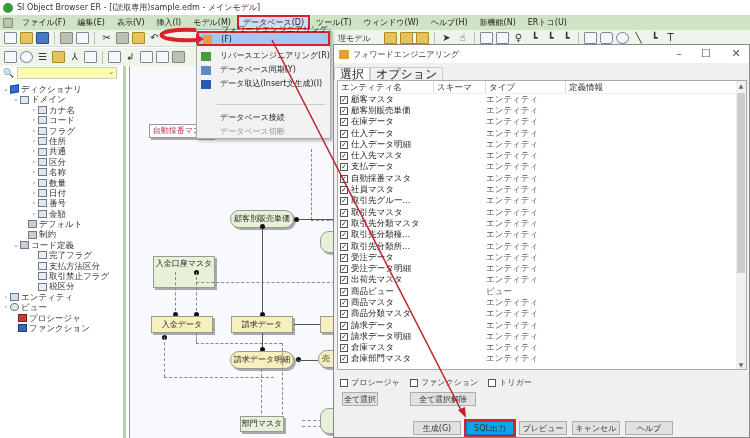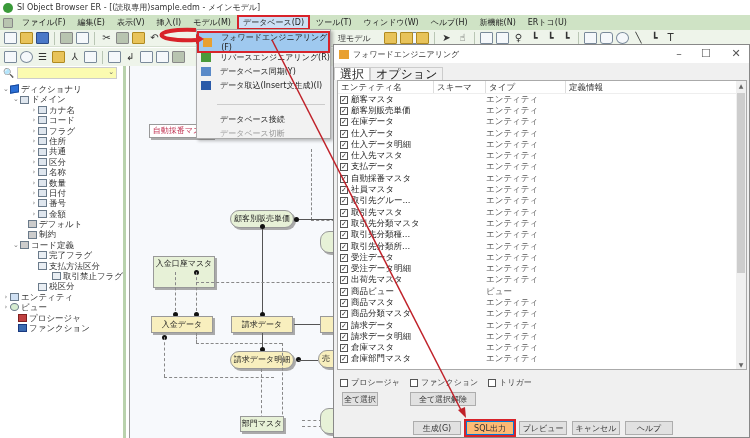--- a/index.html
+++ b/index.html
@@ -33,21 +33,21 @@
 .canvas{position:absolute;left:129px;top:66px;width:215px;height:372px;background:#f7f9fc;border-left:1px solid #999}
 .ent{position:absolute;border:1px solid #999;font-size:8px;text-align:center;box-shadow:2px 2px 0 #aaa;white-space:nowrap;overflow:hidden}
 .ent.yel{background:#f8efbe}
 .ent.grn{background:#e7f1d7}
 .ent.pink{background:#fff;color:#c03050}
 .ent.rnd{border-radius:9px}
 .line{position:absolute;background:#555}
 .dline{position:absolute;border:0 dashed #888}
 .dot{position:absolute;width:5px;height:5px;border-radius:50%;background:#111}
 .dropmenu{position:absolute;left:196px;top:29px;width:135px;height:110px;background:#f2f2f2;border:1px solid #aaa;box-shadow:2px 2px 3px rgba(0,0,0,.25);font-size:8px}
-.dmi{position:absolute;left:0;height:22px;width:133px;display:flex;align-items:center;padding-left:4px}
+.dmi{position:absolute;left:0;height:15px;width:133px;display:flex;align-items:flex-end;padding-left:4px}
 .dmi .mic{width:10px;height:9px;margin-right:9px}
 .dmi.hl{background:#9fc9ef;border:2px solid #d8232a}
 .dmi.dis{color:#999}
 .dmsep{position:absolute;left:20px;width:108px;height:1px;background:#ccc}
 .dialog{position:absolute;left:333px;top:44px;width:417px;height:394px;background:#f0f0f0;border:1px solid #888}
 .dlg-title{height:18px;background:#fff;display:flex;align-items:center;padding-left:5px;font-size:8px;color:#333}
 .dlg-title .ti{width:10px;height:9px;background:#e8a030;margin-right:4px}
 .wbtn{position:absolute;top:2px;font-size:11px;color:#555;width:20px;text-align:center}
 .tabs{position:absolute;left:0;top:22px;height:13px;display:flex;font-size:12px}
 .tab{padding:0 5px;line-height:13px;border:1px solid #ccc;border-bottom:none}
@@ -59,21 +59,21 @@
 .lrow .c1{width:96px;padding-left:2px;display:flex;align-items:center;white-space:nowrap;overflow:hidden}
 .lrow .c2{width:52px}
 .lrow .c3{width:80px;color:#555}
 .cb{width:8px;height:8px;border:1px solid #555;margin-right:3px;font-size:7px;line-height:7px;text-align:center;color:#333;flex-shrink:0;background:#fff}
 .vscroll{position:absolute;right:0;top:0;width:10px;height:288px;background:#f0f0f0}
 .vscroll .thumb{position:absolute;left:1px;top:12px;width:8px;height:180px;background:#cdcdcd}
 .vscroll .ar{position:absolute;left:0;width:10px;font-size:6px;text-align:center;color:#666}
 .chkrow{position:absolute;left:6px;top:332px;display:flex;gap:10px;font-size:8px;color:#444}
 .chkrow .it{display:flex;align-items:center}
 .btn{position:absolute;height:14px;background:#e1e1e1;border:1px solid #adadad;font-size:8px;display:flex;align-items:center;justify-content:center;color:#333}
-.btn.hl{border:2px solid #d8232a;background:#fdba74;outline:1px solid #0078d7;outline-offset:-3px}
+.btn.hl{border:2px solid #d8232a;background:#0ea5e9;outline:1px solid #0078d7;outline-offset:-3px}
 .redarrow{position:absolute;left:0;top:0;width:750px;height:438px;pointer-events:none}
 </style>
 </head>
 <body>
 
 <div class="titlebar">
   <span class="appicon"></span>
   <span>SI Object Browser ER - [(読取専用)sample.edm - メインモデル]</span>
 </div>
 
@@ -236,21 +236,21 @@
     <div class="tnode" style="padding-left:30px">
         <span class="tw"></span>
         <span class="ic"></span>
         <span>完了フラグ</span>
       </div>
     <div class="tnode" style="padding-left:30px">
         <span class="tw"></span>
         <span class="ic"></span>
         <span>支払方法区分</span>
       </div>
-    <div class="tnode" style="padding-left:44px">
+    <div class="tnode" style="padding-left:30px">
         <span class="tw"></span>
         <span class="ic"></span>
         <span>取引禁止フラグ</span>
       </div>
     <div class="tnode" style="padding-left:30px">
         <span class="tw"></span>
         <span class="ic"></span>
         <span>税区分</span>
       </div>
     <div class="tnode" style="padding-left:2px">

